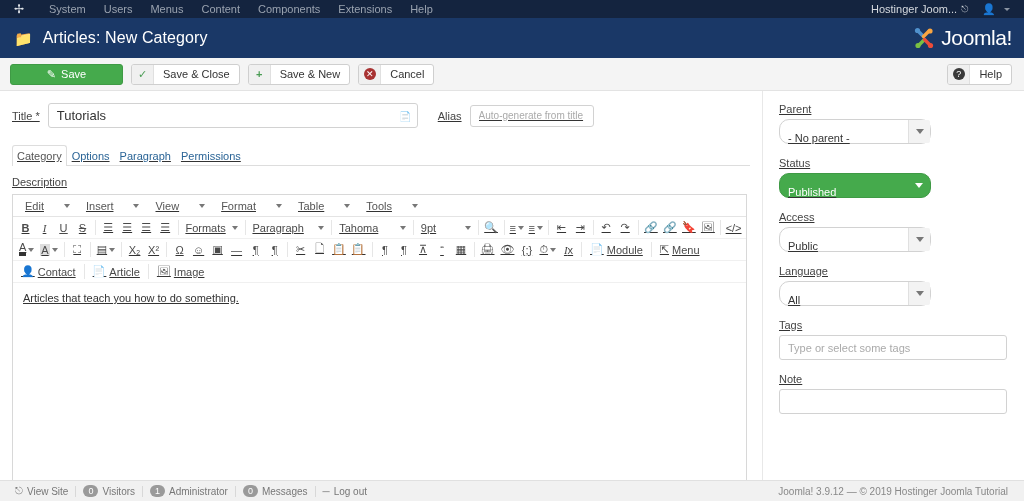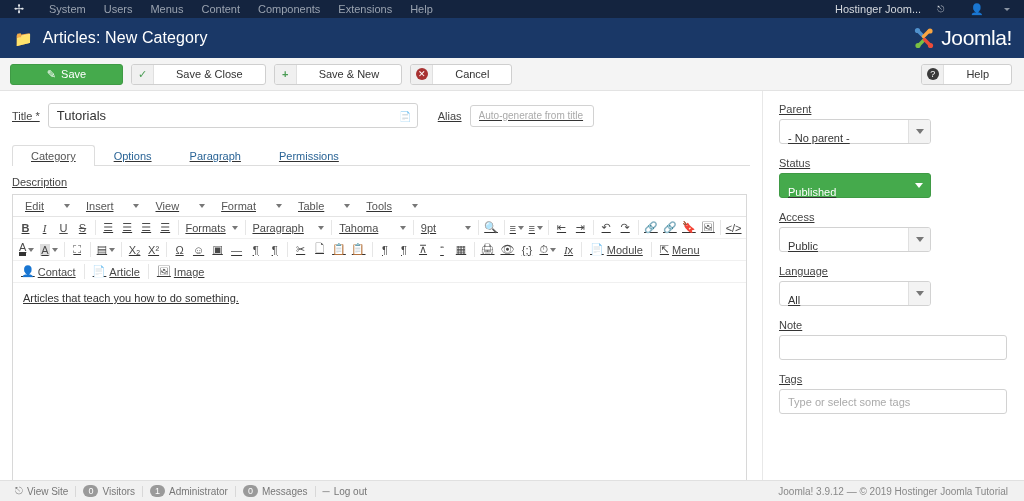--- a/index.html
+++ b/index.html
@@ -25,21 +25,21 @@
     width: 18px; height: 14px; margin-right: 12px;
     display: flex; align-items: center; justify-content: center;
     color: #dfe3e8; font-size: 12px; line-height: 1;
   }
   .topbar .menu { display: flex; align-items: center; gap: 0; }
   .topbar .menu-item {
     padding: 2px 9px; color: #9aa3b0; cursor: pointer;
     font-size: 11px; white-space: nowrap;
   }
   .topbar .spacer { flex: 1; }
-  .topbar .right { display: flex; align-items: center; gap: 16px; padding-right: 4px; }
+  .topbar .right { display: flex; align-items: center; gap: 4px; padding-right: 4px; }
   .topbar .site-name { color: #d5d9de; font-size: 11px; }
   .topbar .ext-icon { color: #d5d9de; font-size: 9px; }
   .topbar .user-icon { color: #d5d9de; font-size: 11px; margin-left: 10px; }
   .topbar .caret-sm {
     width:0;height:0;border-left:3px solid transparent;border-right:3px solid transparent;
     border-top:3px solid #8b95a3; margin-left:4px;
   }
 
   
   .titlebar {
@@ -70,21 +70,21 @@
     display: inline-flex; align-items: center; height: 21px;
     border: 1px solid #cfcfcf; border-radius: 3px;
     background: #fff; font-size: 11px; color: #333; cursor: pointer;
     overflow: hidden;
   }
   .btn .ic {
     display: inline-flex; align-items: center; justify-content: center;
     width: 22px; height: 100%; border-right: 1px solid #e0e0e0;
     background: #f0f0f0; font-size: 11px;
   }
-  .btn .lb { padding: 0 22px; white-space: nowrap; }
+  .btn .lb { padding: 0 9px; white-space: nowrap; }
   .btn-save {
     background: #45aa4c; border-color: #3f9a45; color: #fff;
     width: 113px; justify-content: center; height: 21px;
   }
   .btn-save .ic { background: transparent; border: none; width: auto; margin-right: 5px; color:#fff; }
   .btn-save .lb { padding: 0; color: #fff; }
   .ic-check { color: #4a9c54; font-size: 12px; }
   .ic-plus { color: #4a9c54; font-size: 14px; font-weight: bold; }
   .ic-cancel {
     width: 12px; height: 12px; border-radius: 50%; background: #a83232;
@@ -121,21 +121,21 @@
   .alias-input { width: 124px; height: 22px; font-size: 10px; }
   .alias-input::placeholder { color: #aaa; }
   input::placeholder { color: #aaa; }
 
   
   .tabs {
     display: flex; align-items: flex-end; gap: 0;
     border-bottom: 1px solid #ddd; margin-right: 12px; height: 24px;
   }
   .tab {
-    font-size: 11px; color: #2a6496; padding: 4px 18px; cursor: pointer;
+    font-size: 11px; color: #2a6496; padding: 4px 4px; cursor: pointer;
     border: 1px solid transparent; border-bottom: none; position: relative; top: 1px;
   }
   .tab.active {
     color: #555; background: #fff;
     border-color: #ddd #ddd #fff #ddd; border-radius: 3px 3px 0 0;
   }
 
   
   .desc-label { font-size: 11px; color: #444; margin: 10px 0 6px 0; }
   .editor {
@@ -180,21 +180,21 @@
   .tb-btn.italic { font-style: italic; font-family: "Liberation Serif", serif; }
   .tb-btn.under { text-decoration: underline; }
   .tb-btn.strike { text-decoration: line-through; }
   .tb-btn.small-caret { gap:2px; }
 
   
   .fld { margin-bottom: 13px; }
   .fld-label { font-size: 11px; color: #444; margin-bottom: 4px; display:block; }
   .select-box {
     position: relative; height: 25px; width: 152px;
-    border: 1px solid #d2d2d2; border-radius: 3px; background: #fff;
+    border: 1px solid #d2d2d2; border-radius: 10px; background: #fff;
     display: flex; align-items: center; font-size: 11px; color: #333;
     padding: 12px 30px 0 8px; cursor: pointer;
   }
   .select-box .arrow-btn {
     position: absolute; right: 0; top: 0; bottom: 0; width: 22px;
     border-left: 1px solid #e0e0e0; background: #f3f3f3;
     display: flex; align-items: center; justify-content: center;
     border-radius: 0 2px 2px 0;
   }
   .select-box .arrow-btn .caret {
@@ -514,27 +514,27 @@
         <label class="fld-label">Language</label>
         <div class="select-box">
           <span>All</span>
           <span class="arrow-btn">
               <span class="caret"></span>
             </span>
         </div>
       </div>
 
       <div class="fld">
+        <label class="fld-label">Tags</label>
+        <input class="text-input-full" type="text" placeholder="Type or select some tags" style="">
+      </div>
+
+      <div class="fld">
         <label class="fld-label">Note</label>
         <input class="text-input-full" type="text" value="" style="">
-      </div>
-
-      <div class="fld">
-        <label class="fld-label">Tags</label>
-        <input class="text-input-full" type="text" placeholder="Type or select some tags" style="">
       </div>
 
     </div>
   </div>
 
   <div class="footer">
     <div class="fitem">
       <span>⎋</span>
       <span>View Site</span>
     </div>

